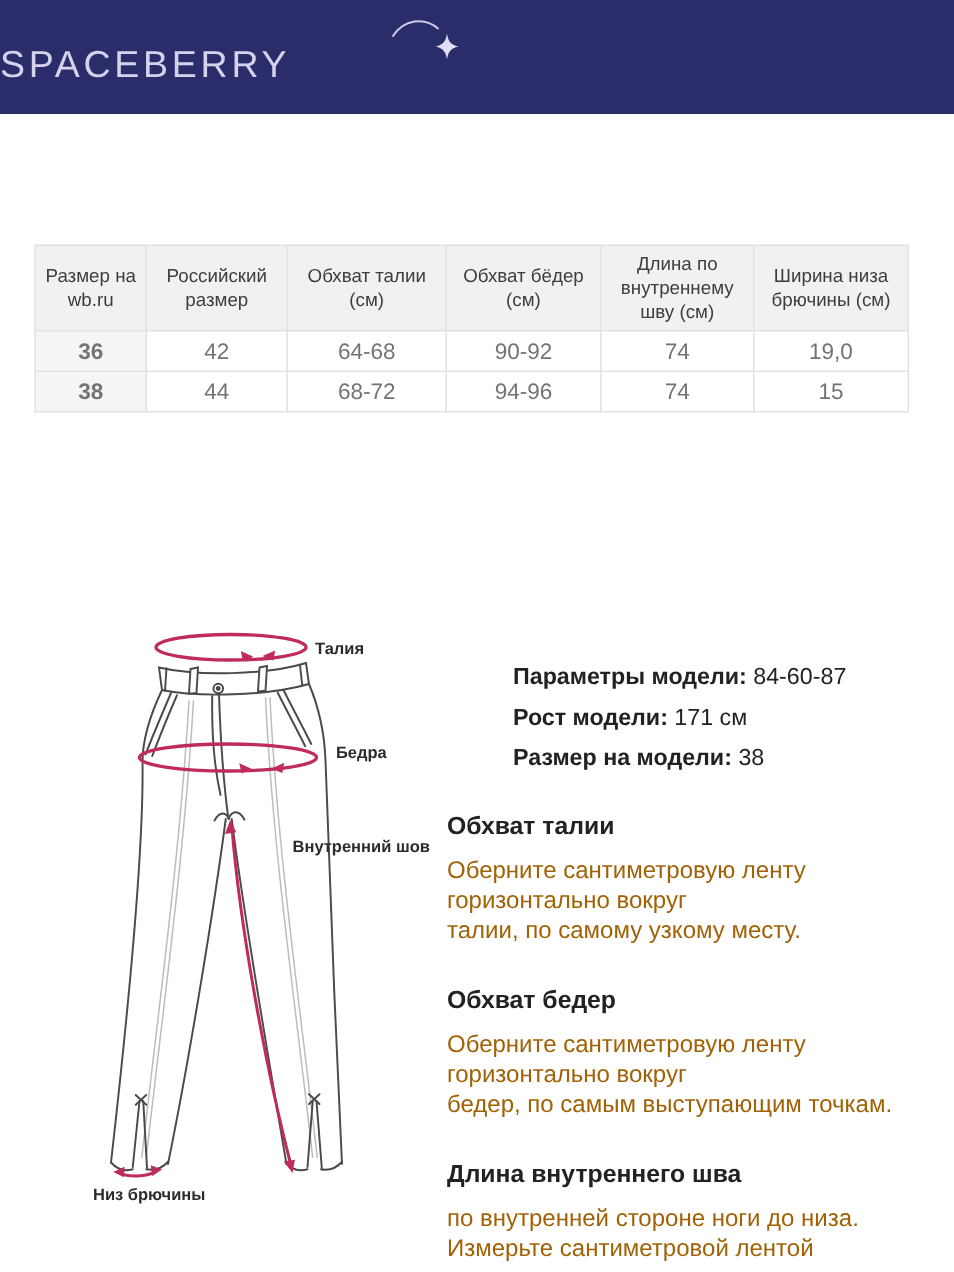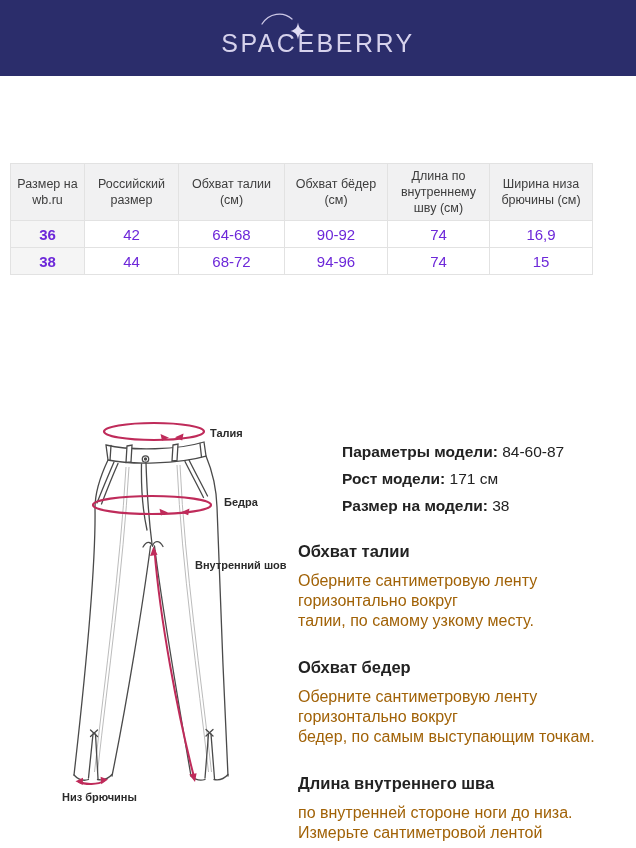--- a/index.html
+++ b/index.html
@@ -4,41 +4,41 @@
 <style>
   * { margin:0; padding:0; box-sizing:border-box; }
   html,body { background:#ffffff; }
   body {
     width:636px; height:848px; position:relative; overflow:hidden;
     font-family:"Liberation Sans","DejaVu Sans",sans-serif; color:#2e2e2e;
   }
   
   .banner {
     position:absolute; left:0; top:0; width:636px; height:76px;
-    background:#2b2d6b; display:flex; align-items:center; justify-content:center;
+    background:#2b2d6b; display:flex; align-items:center; 
   }
   .logo {
     color:#d6d2ec; font-size:25px; font-weight:400; letter-spacing:2.5px;
     padding-top:10px;
   }
   .comet { position:absolute; left:0; top:0; width:636px; height:76px; pointer-events:none; }
   
   .size-table {
-    position:absolute; left:10px; top:163px; width:582px;
+    position:absolute; left:23px; top:163px; width:582px;
     border-collapse:collapse; table-layout:fixed; text-align:center;
   }
   .size-table th, .size-table td {
     border:1px solid #e2e2e2; vertical-align:middle; text-align:center;
   }
   .size-table th {
     background:#f1f1f2; font-weight:400; font-size:12.5px; line-height:16px;
     color:#3d3d3d; height:56px; padding:4px 6px;
   }
   .size-table td {
-    background:#ffffff; font-size:15px; color:#6d28d9; height:27px; padding:0 4px;
+    background:#ffffff; font-size:15px; color:#737373; height:27px; padding:0 4px;
   }
   .size-table td.first { background:#f5f5f5; font-weight:700; }
   
   .diagram { position:absolute; left:50px; top:415px; width:300px; height:412px; }
   .diagram svg { position:absolute; left:0; top:0; }
   .dlabel { position:absolute; font-size:11px; font-weight:700; color:#2b2b2b; line-height:21px; }
   .lbl-waist  { left:160px; top:8px; }
   .lbl-hips   { left:174px; top:77px; }
   .lbl-inseam { left:145px; top:140px; width:100px; }
   .lbl-hem    { left:12px;  top:372px; }
@@ -81,21 +81,21 @@
       <th>Ширина низа брючины (см)</th>
     </tr>
   </thead>
   <tbody>
     <tr>
       <td class="first">36</td>
       <td>42</td>
       <td>64-68</td>
       <td>90-92</td>
       <td>74</td>
-      <td>16,9</td>
+      <td>19,0</td>
     </tr>
     <tr>
       <td class="first">38</td>
       <td>44</td>
       <td>68-72</td>
       <td>94-96</td>
       <td>74</td>
       <td>15</td>
     </tr>
   </tbody>

